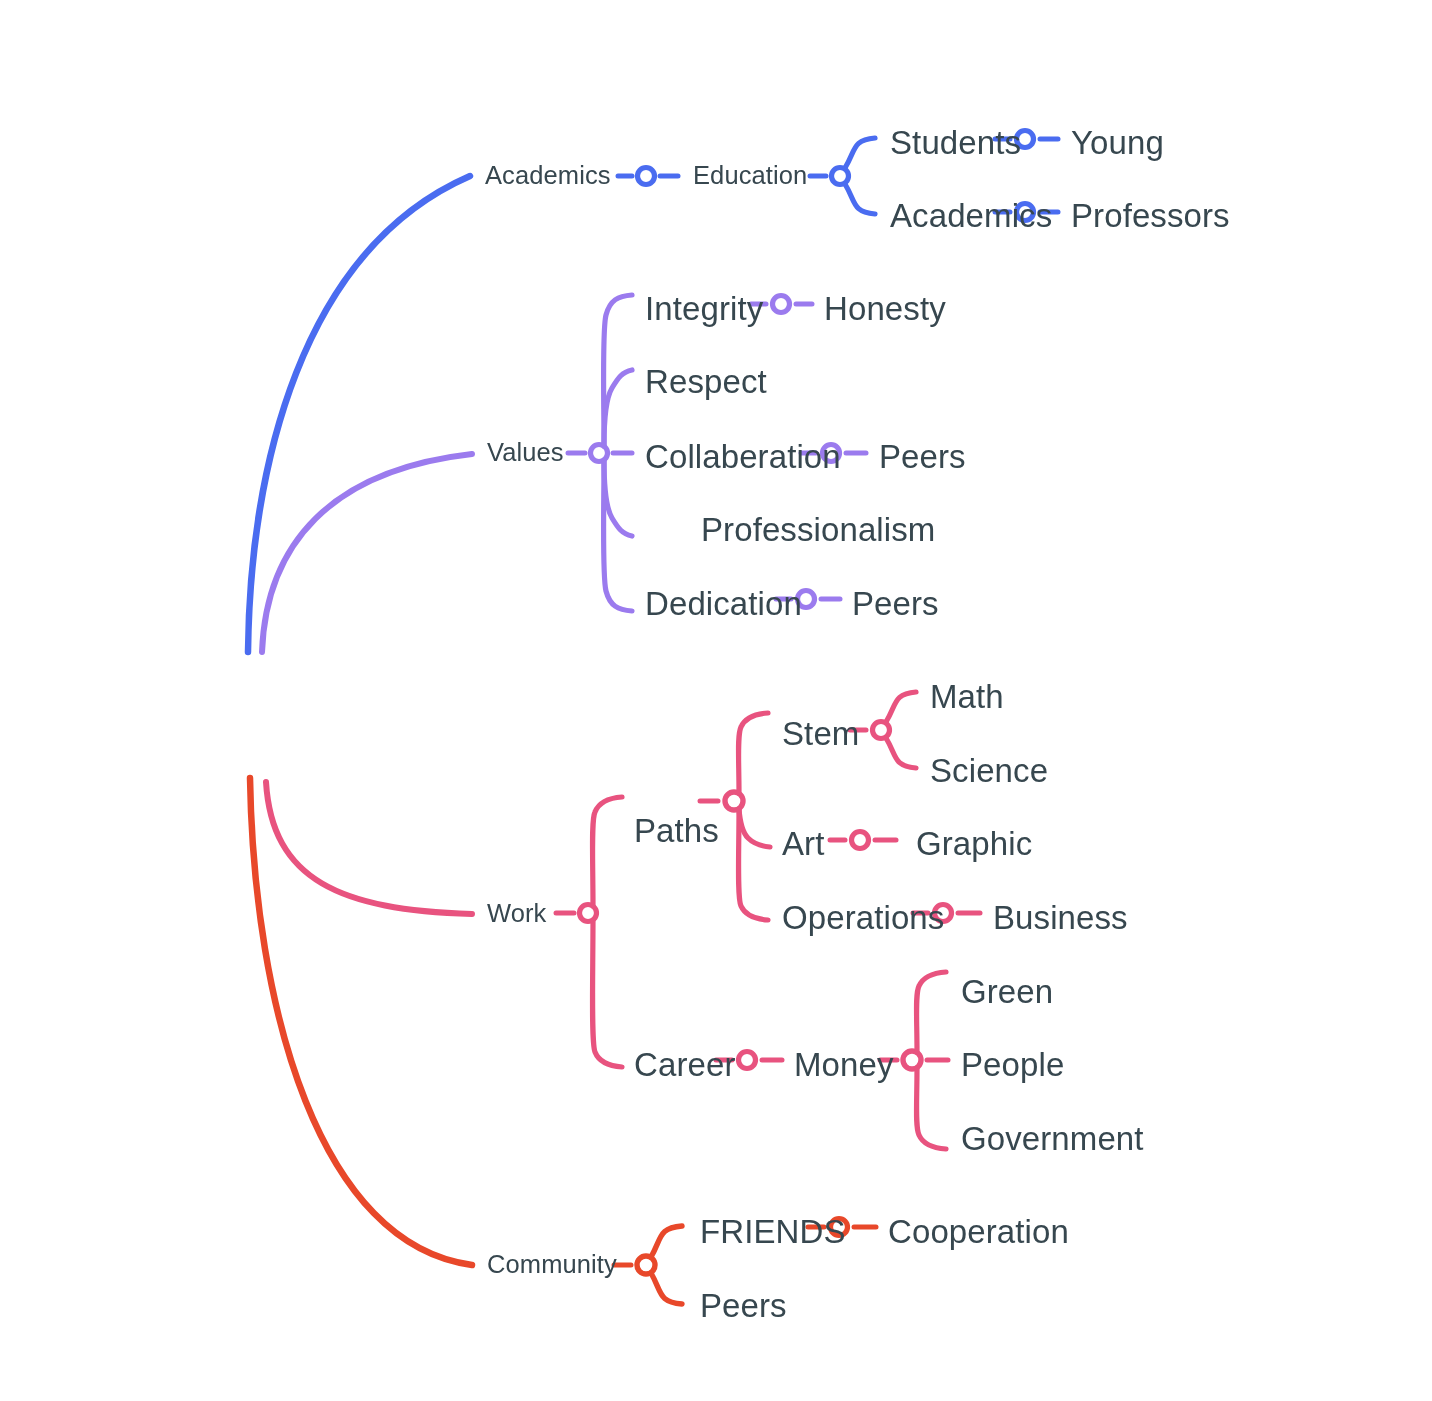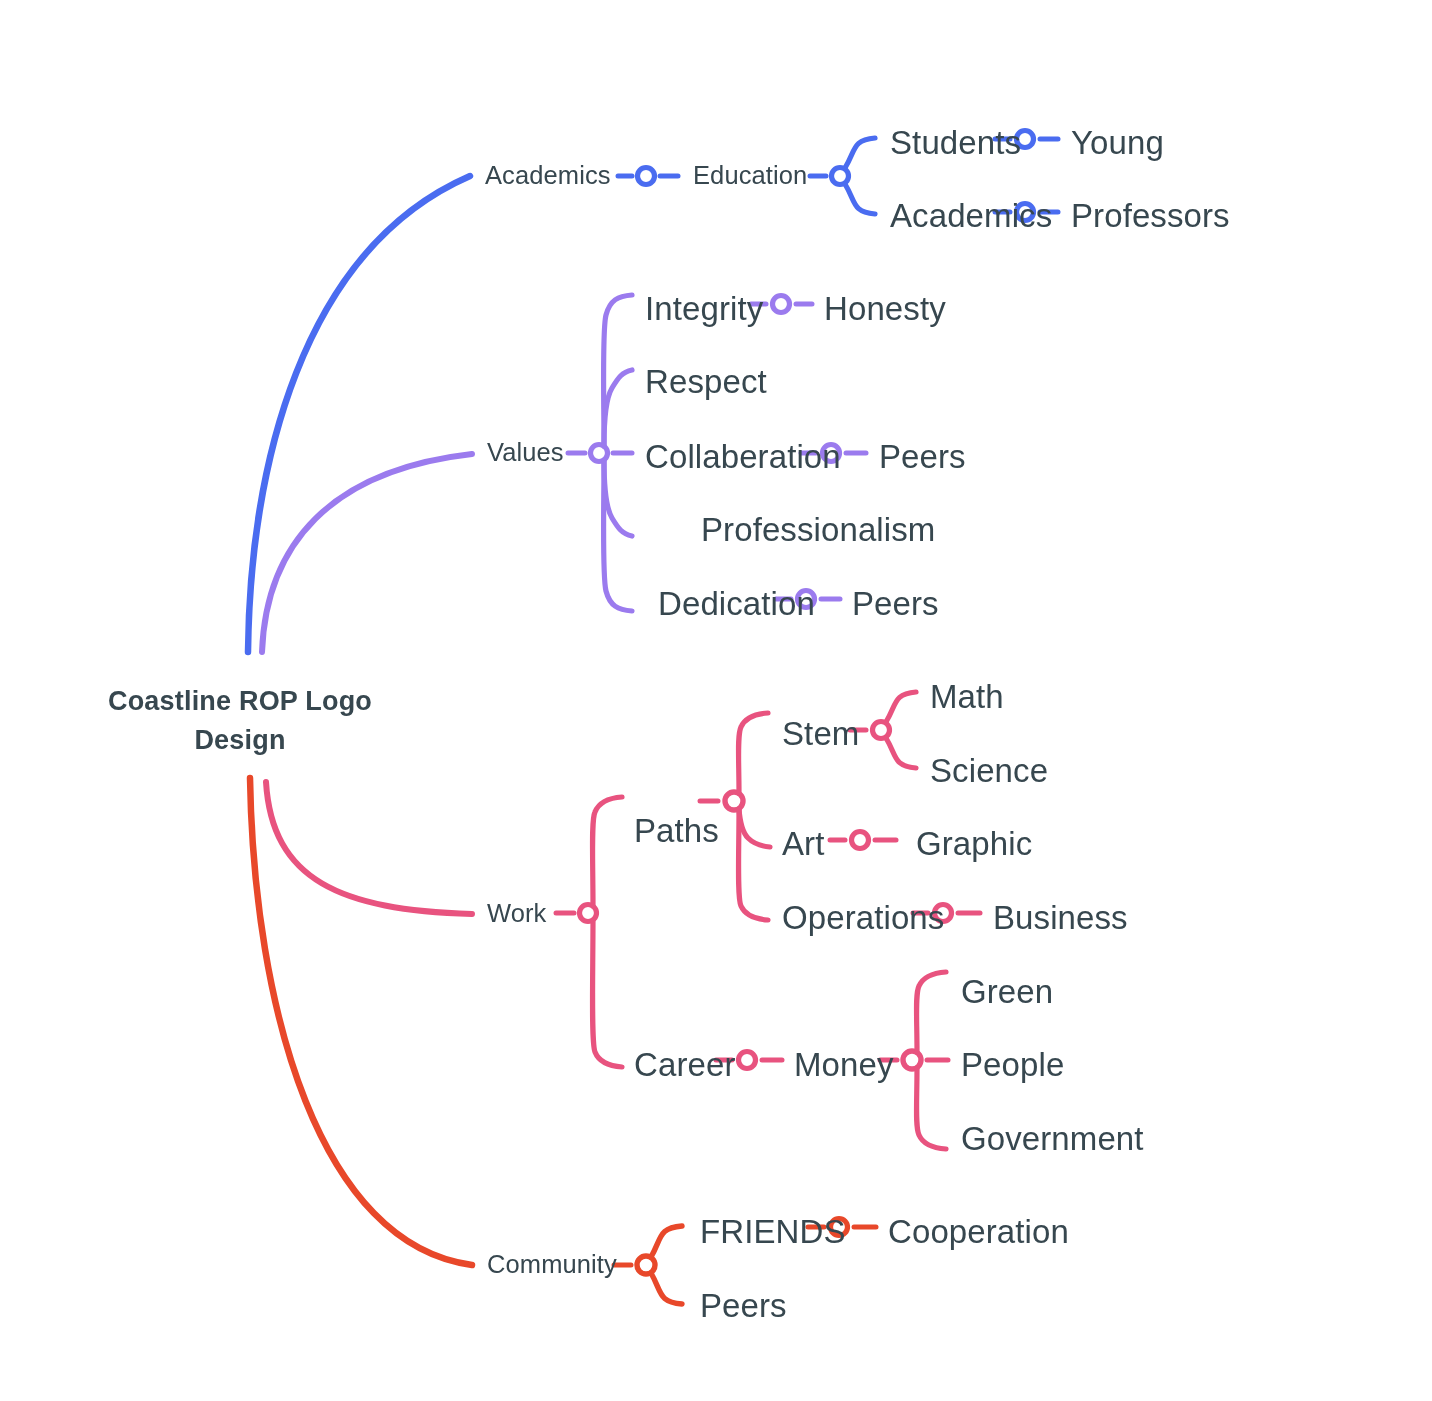--- a/index.html
+++ b/index.html
@@ -172,38 +172,36 @@
       <path d="M651,1257 C662,1238 658,1228 682,1226" fill="none" stroke="#e8482a" stroke-width="5.4" stroke-linecap="round"></path>
       <path d="M651,1273 C662,1292 658,1302 682,1304" fill="none" stroke="#e8482a" stroke-width="5.4" stroke-linecap="round"></path>
     </g>
     <g>
       <line x1="808" y1="1227" x2="824" y2="1227" stroke="#e8482a" stroke-width="5" stroke-linecap="round"></line>
       <circle cx="839" cy="1227" r="8.5" fill="none" stroke="#e8482a" stroke-width="5.2"></circle>
       <line x1="854" y1="1227" x2="876" y2="1227" stroke="#e8482a" stroke-width="5" stroke-linecap="round"></line>
     </g>
   </svg>
 
-  <div class="root-label" style="left:90px; top:682px; width:300px;">Coastline ROP Logo
-Design</div>
 
   <div class="label lvl1" style="left:485px; top:161px;">Academics</div>
   <div class="label lvl1" style="left:693px; top:161px;">Education</div>
   <div class="label" style="left:890px; top:124px;">Students</div>
   <div class="label" style="left:1071px; top:124px;">Young</div>
   <div class="label" style="left:890px; top:197px;">Academics</div>
   <div class="label" style="left:1071px; top:197px;">Professors</div>
 
   <div class="label" style="left:645px; top:290px;">Integrity</div>
   <div class="label" style="left:824px; top:290px;">Honesty</div>
   <div class="label" style="left:645px; top:363px;">Respect</div>
   <div class="label lvl1" style="left:487px; top:438px;">Values</div>
   <div class="label" style="left:645px; top:438px;">Collaberation</div>
   <div class="label" style="left:879px; top:438px;">Peers</div>
   <div class="label" style="left:673px; top:511px;margin-left:28px;">Professionalism</div>
-  <div class="label" style="left:645px; top:585px;margin-left:13px;">Dedication</div>
+  <div class="label" style="left:645px; top:585px;">Dedication</div>
   <div class="label" style="left:852px; top:585px;">Peers</div>
 
   <div class="label" style="left:930px; top:678px;">Math</div>
   <div class="label" style="left:782px; top:715px;">Stem</div>
   <div class="label" style="left:930px; top:752px;">Science</div>
   <div class="label" style="left:634px; top:788px;margin-top:24px;">Paths</div>
   <div class="label" style="left:782px; top:825px;">Art</div>
   <div class="label" style="left:908px; top:825px;margin-left:8px;">Graphic</div>
   <div class="label lvl1" style="left:487px; top:899px;">Work</div>
   <div class="label" style="left:782px; top:899px;">Operations</div>

